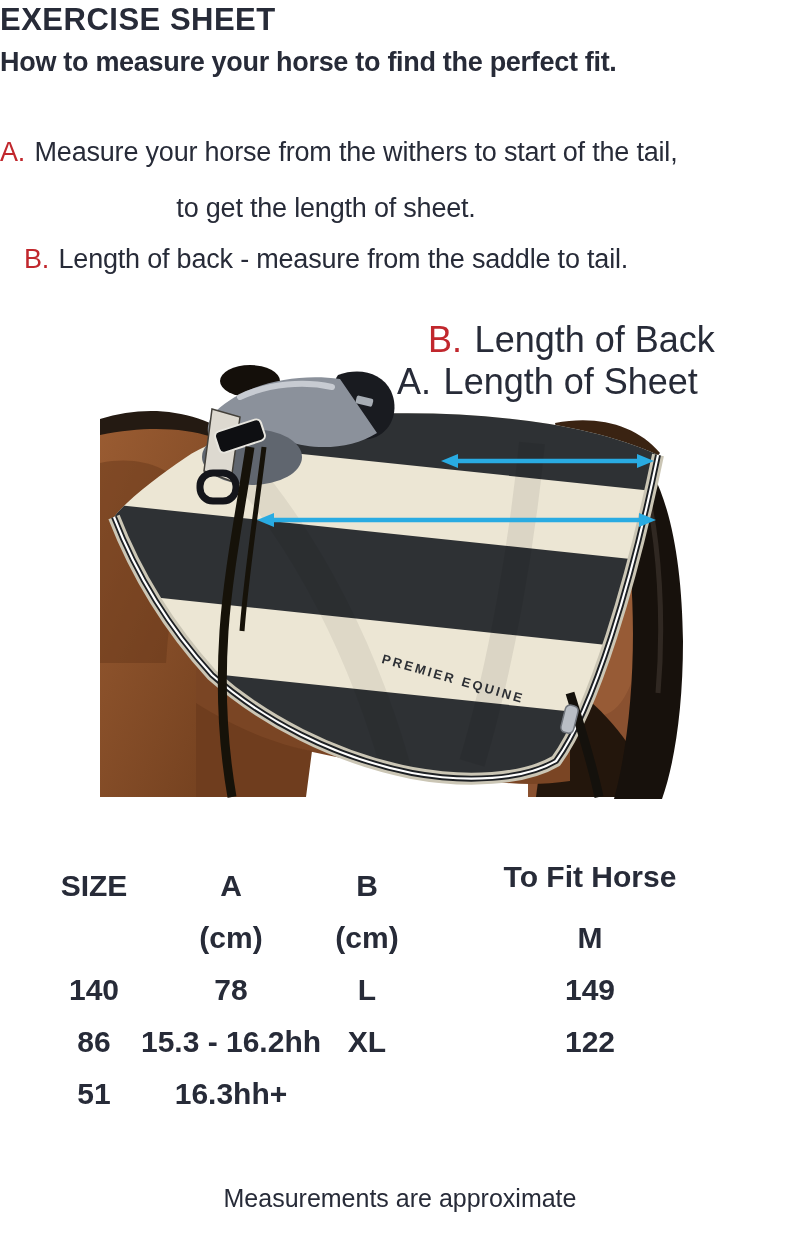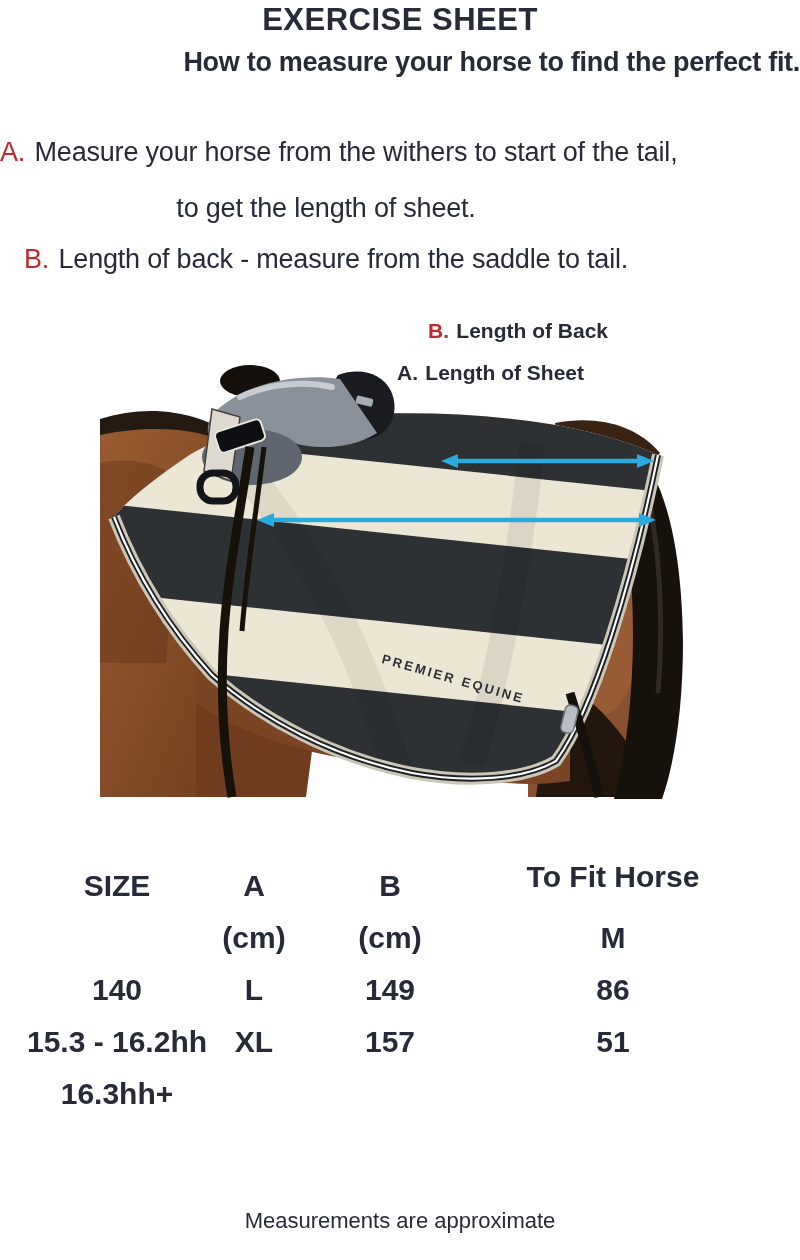--- a/index.html
+++ b/index.html
@@ -1,34 +1,34 @@
 <!DOCTYPE html>
 <html><head>
 <meta charset="utf-8">
 <style>
   html,body{margin:0;padding:0;background:#ffffff;}
   .page{position:relative;width:800px;height:1260px;background:#fff;overflow:hidden;
         font-family:"Liberation Sans",sans-serif;color:#272b38;}
-  .title{position:absolute;top:2px;left:0;width:800px;text-align:center;
+  .title{position:absolute;top:2px;left:0;width:800px;
          font-size:31px;font-weight:700;letter-spacing:.5px;}
-  .subtitle{position:absolute;top:47px;left:0;width:800px;text-align:right;
+  .subtitle{position:absolute;top:47px;left:0;width:800px;text-align:left;
          font-size:27px;font-weight:700;letter-spacing:-.3px;}
   .inst{position:absolute;left:0;width:652px;text-align:center;font-size:27px;
         font-weight:400;white-space:nowrap;letter-spacing:-.2px;}
   .red{color:#c1272d;}
   .letter{margin-right:.35em;}
-  .diagram-label{position:absolute;font-size:21px;font-weight:700;white-space:nowrap;z-index:5;}
+  .diagram-label{position:absolute;font-size:36px;font-weight:400;white-space:nowrap;z-index:5;}
   .photo{position:absolute;left:100px;top:363px;width:585px;height:437px;}
-  .size-table{position:absolute;left:56px;top:860px;width:720px;display:grid;
+  .size-table{position:absolute;left:33px;top:860px;width:720px;display:grid;
         grid-template-columns:122px 152px 120px 326px;grid-auto-rows:52px;
         font-size:30px;font-weight:700;text-align:right;}
   .cell{display:flex;align-items:center;justify-content:center;white-space:nowrap;}
   .raise{transform:translateY(-9px);}
   .footnote{position:absolute;top:1184px;left:0;width:800px;text-align:center;
-        font-size:22px;font-weight:400;margin-top:24px;}
+        font-size:25px;font-weight:400;}
   svg text{font-family:"Liberation Sans",sans-serif;}
 </style>
 </head>
 <body>
 
 <div class="page">
 
   <div class="title">EXERCISE SHEET</div>
   <div class="subtitle">How to measure your horse to find the perfect fit.</div>
 
@@ -126,27 +126,28 @@
     <div class="cell">A</div>
     <div class="cell">B</div>
     <div class="cell raise">To Fit Horse</div>
 
     <div class="cell"></div>
     <div class="cell">(cm)</div>
     <div class="cell">(cm)</div>
 
     <div class="cell">M</div>
     <div class="cell">140</div>
+    <div class="cell">78</div>
 
     <div class="cell">L</div>
     <div class="cell">149</div>
     <div class="cell">86</div>
     <div class="cell">15.3 - 16.2hh</div>
 
     <div class="cell">XL</div>
-    <div class="cell">157</div>
+    <div class="cell">122</div>
     <div class="cell">51</div>
     <div class="cell">16.3hh+</div>
   </div>
 
   <div class="footnote">Measurements are approximate</div>
 
 </div>
 
 </body></html>

